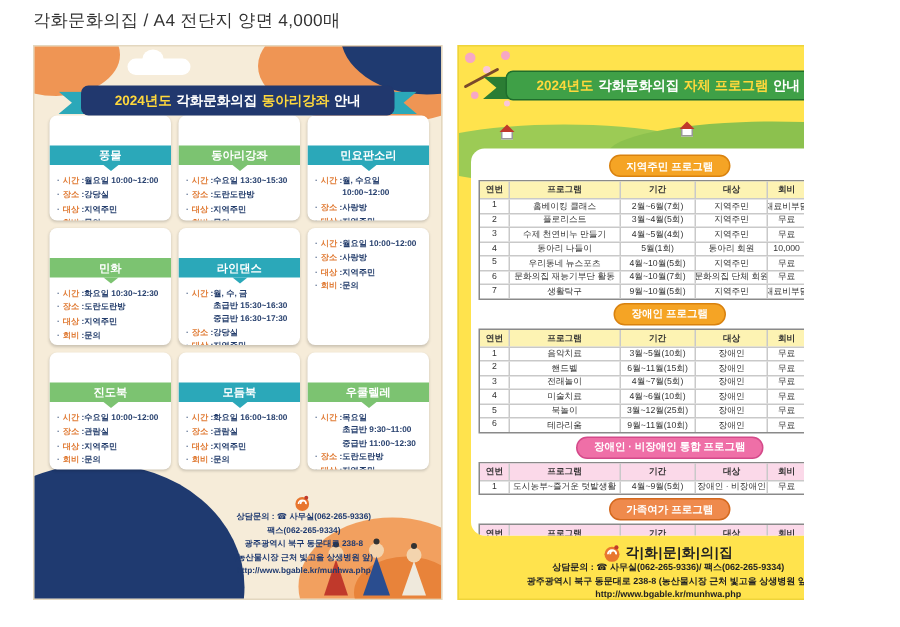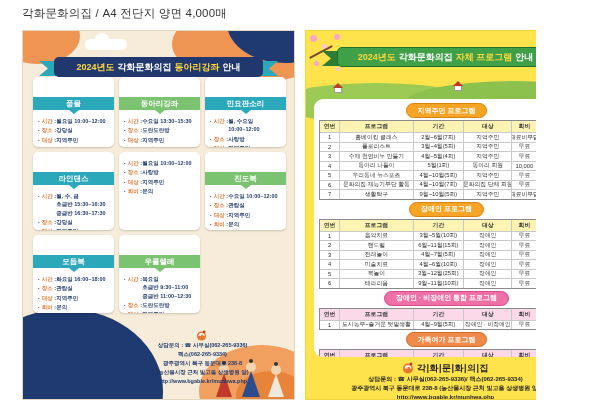--- a/index.html
+++ b/index.html
@@ -54,21 +54,21 @@
   .cbody { padding:7px 4px 2px 5px; }
   .cline { font-size:5.5px; line-height:1.5; color:#27406e; display:flex; margin-bottom:1px; }
   .cline::before { content:"·"; margin-right:2px; font-weight:bold; color:#27406e; }
   .cl { color:#e07b35; font-weight:bold; flex:none; }
   .cl::after { content:" : "; color:#27406e; }
   .cv { font-weight:bold; white-space:pre-line; }
 
   
   #l-footer { grid-column:2/4; display:flex; flex-direction:column; align-items:center;
               justify-content:center; gap:1px; z-index:3; }
-  .logo-row { display:flex; align-items:flex-start; gap:3px; font-weight:bold; color:#222; letter-spacing:.5px; }
+  .logo-row { display:flex; align-items:center; gap:3px; font-weight:bold; color:#222; letter-spacing:.5px; }
   #l-footer .logo-row { font-size:8.5px; }
   .f-line { font-size:5.5px; color:#1f3a70; line-height:1.45; font-weight:bold; text-align:center; }
 
   .dancers { position:absolute; right:4px; bottom:0; z-index:1; }
   .dot { position:absolute; border-radius:50%; background:#f7a8c4; }
   .dot.lt { background:#fbc6d9; }
   .branch { position:absolute; height:2px; background:#7a4a2b; border-radius:2px; }
   .hill { position:absolute; background:#9ccb55; border-radius:50%; }
   .hill.h2 { background:#8cc14e; }
   .house { position:absolute; width:8px; height:6px; background:#fff; border:1px solid #999; z-index:1; }
@@ -188,20 +188,42 @@
             <span class="cl">장소</span>
             <span class="cv">사랑방</span>
           </div>
           <div class="cline">
             <span class="cl">대상</span>
             <span class="cv">지역주민</span>
           </div>
           <div class="cline">
             <span class="cl">회비</span>
             <span class="cv">30,000</span>
+          </div>
+          </div>
+      </div>
+      <div class="card green">
+        <div class="chead">민화</div>
+        <div class="cbody">
+
+          <div class="cline">
+            <span class="cl">시간</span>
+            <span class="cv">화요일 10:30~12:30</span>
+          </div>
+          <div class="cline">
+            <span class="cl">장소</span>
+            <span class="cv">도란도란방</span>
+          </div>
+          <div class="cline">
+            <span class="cl">대상</span>
+            <span class="cv">지역주민</span>
+          </div>
+          <div class="cline">
+            <span class="cl">회비</span>
+            <span class="cv">문의</span>
           </div>
           </div>
       </div>
       <div class="card teal">
         <div class="chead">라인댄스</div>
         <div class="cbody">
 
           <div class="cline">
             <span class="cl">시간</span>
             <span class="cv">월, 수, 금

